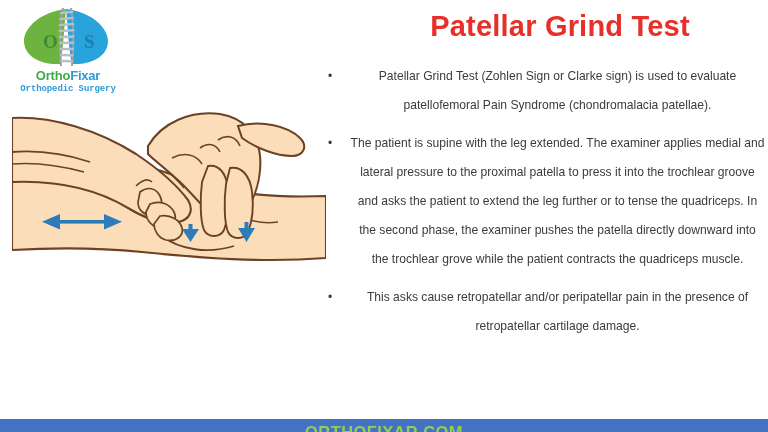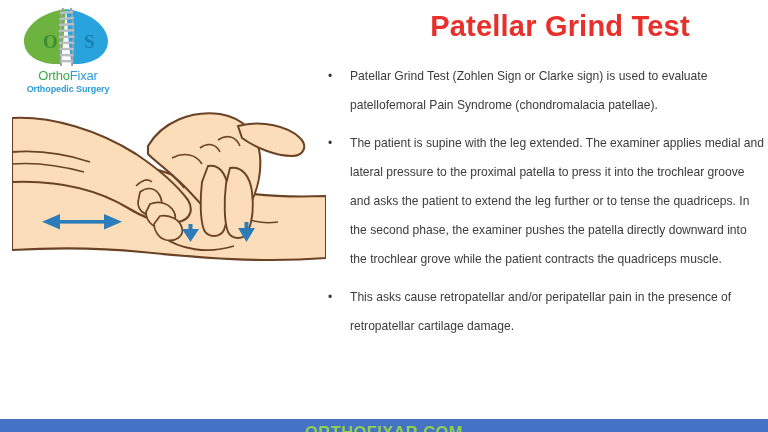--- a/index.html
+++ b/index.html
@@ -30,35 +30,36 @@
     width: 100px;
     height: 62px;
   }
   #brand-name {
     position: absolute;
     left: 0;
     top: 64px;
     width: 120px;
     text-align: center;
     font-size: 13px;
-    font-weight: normal;
+    font-weight: bold;
     letter-spacing: -0.2px;
   }
   #brand-name .ortho { color: #3faa4a; }
   #brand-name .fixar { color: #2e9bd6; }
   #brand-tagline {
     position: absolute;
     left: 0;
     top: 80px;
     width: 120px;
     text-align: center;
     font-size: 9px;
     font-weight: bold;
     color: #2e9bd6;
     letter-spacing: -0.1px;
+    font-family: Liberation Mono, monospace;
   }
 
   
   #illustration {
     position: absolute;
     left: 12px;
     top: 108px;
     width: 314px;
     height: 198px;
   }
@@ -100,21 +101,21 @@
     padding-left: 3px;
     font-size: 12px;
     line-height: 29px;
     color: #3b3b3b;
   }
   .bullet-text {
     flex: 1 1 auto;
     font-size: 12.1px;
     line-height: 29px;
     color: #3b3b3b;
-    text-align: left;
+    text-align: center;
   }
 
   
   #footer-bar {
     position: absolute;
     left: 0;
     top: 405px;
     width: 768px;
     height: 24px;
     background: #4472c4;

